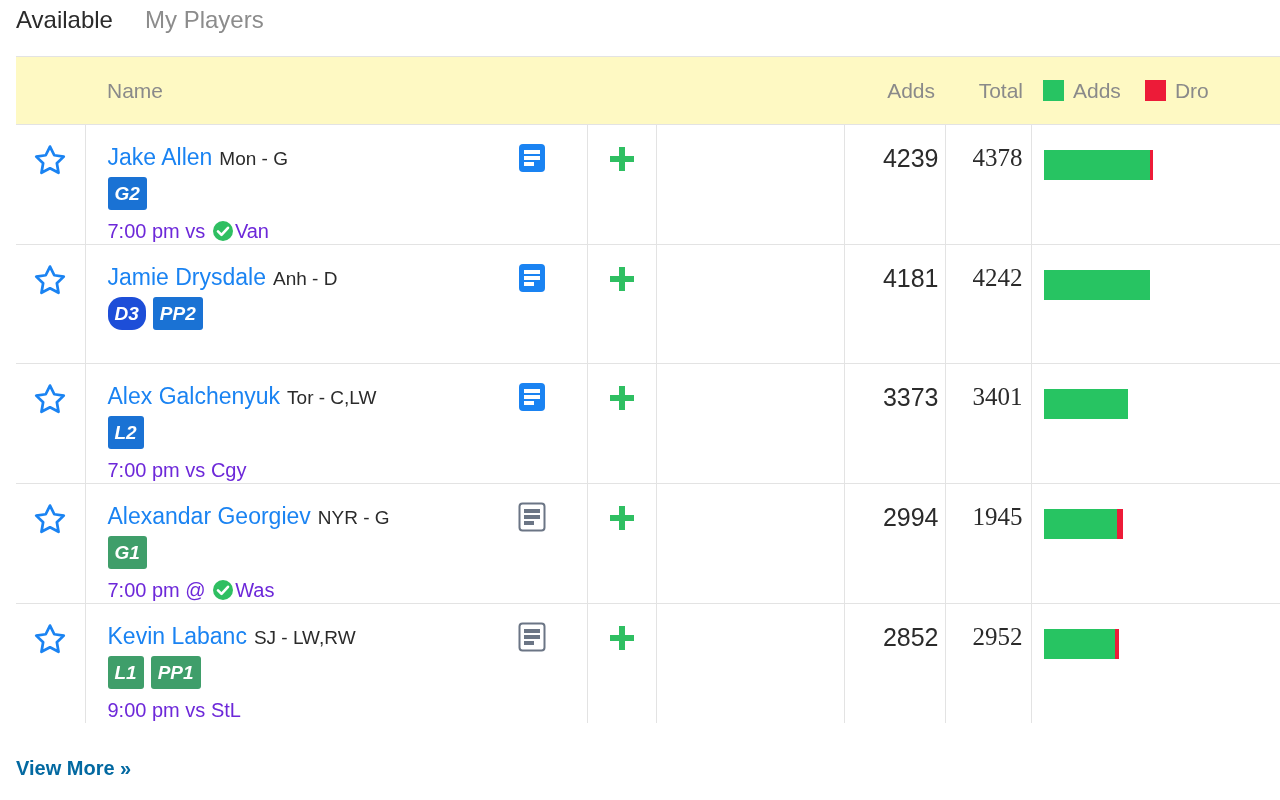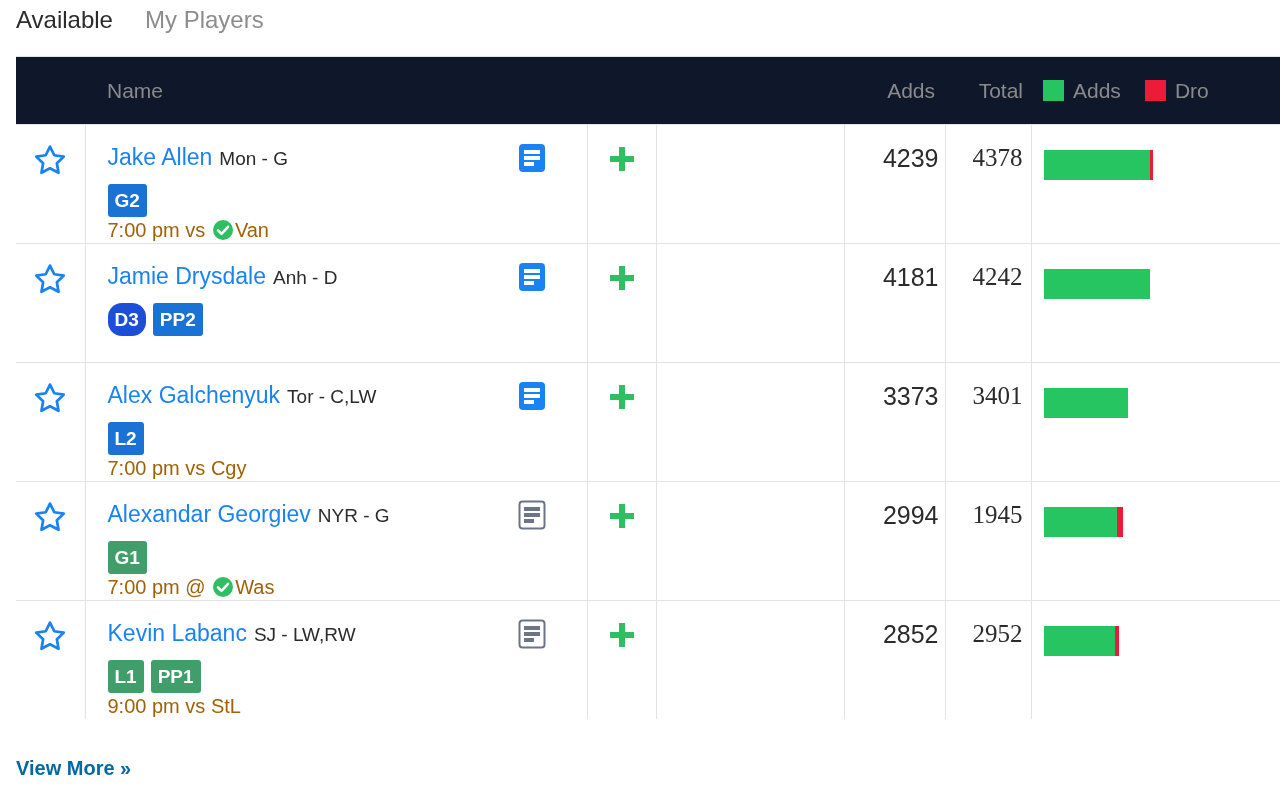--- a/index.html
+++ b/index.html
@@ -27,21 +27,21 @@
   .table-wrap {
     position: absolute; left: 16px; top: 56px;
     width: 1280px; height: 700px;
   }
   table.players {
     border-collapse: collapse;
     width: 1300px;
     table-layout: fixed;
   }
   table.players thead th {
-    background: #0f172a;
+    background: #fef9c3;
     border-top: 1px solid #e3e3e3;
     border-bottom: 1px solid #e3e3e3;
     height: 68px;
     font-weight: normal;
     font-size: 21px;
     color: #8a8a8a;
     vertical-align: middle;
     padding: 0;
   }
   th.c-star { width: 69px; }
@@ -80,32 +80,32 @@
   .name-cell { padding: 18px 0 0 22px; position: relative; min-height: 118px; }
   .name-line { font-size: 0; line-height: 0; white-space: nowrap; }
   .pname {
     font-size: 23px; line-height: 28px; color: #1a83f2;
     text-decoration: none; cursor: pointer; vertical-align: baseline;
   }
   .pteam {
     font-size: 19px; line-height: 28px; color: #2b2b2b;
     margin-left: 7px; vertical-align: baseline;
   }
-  .badges { margin-top: 11px; font-size: 0; }
+  .badges { margin-top: 4px; font-size: 0; font-style: italic; }
   .badge {
     display: inline-block; height: 33px; line-height: 33px;
     padding: 0 7px; border-radius: 3px; color: #fff;
     font-size: 19px; font-weight: bold; margin-right: 7px;
     vertical-align: top;
   }
   .badge.blue   { background: #1a72d4; }
   .badge.orange { background: #1d4ed8; border-radius: 14px; }
   .badge.green  { background: #3f9e6a; }
   .gameline {
-    font-size: 20px; line-height: 26px; color: #a16207;
+    margin-top: 8px; font-size: 20px; line-height: 26px; color: #6d28d9;
     white-space: nowrap;
   }
   .gameline .chk { display: inline-block; vertical-align: -4px; margin: 0 1px; }
 
   
   .note-ico { position: absolute; right: 41px; top: 18px; cursor: pointer; }
 
   
   .plus-cell { display: flex; justify-content: center; padding-top: 20px; }
   .plus-ico { cursor: pointer; }

